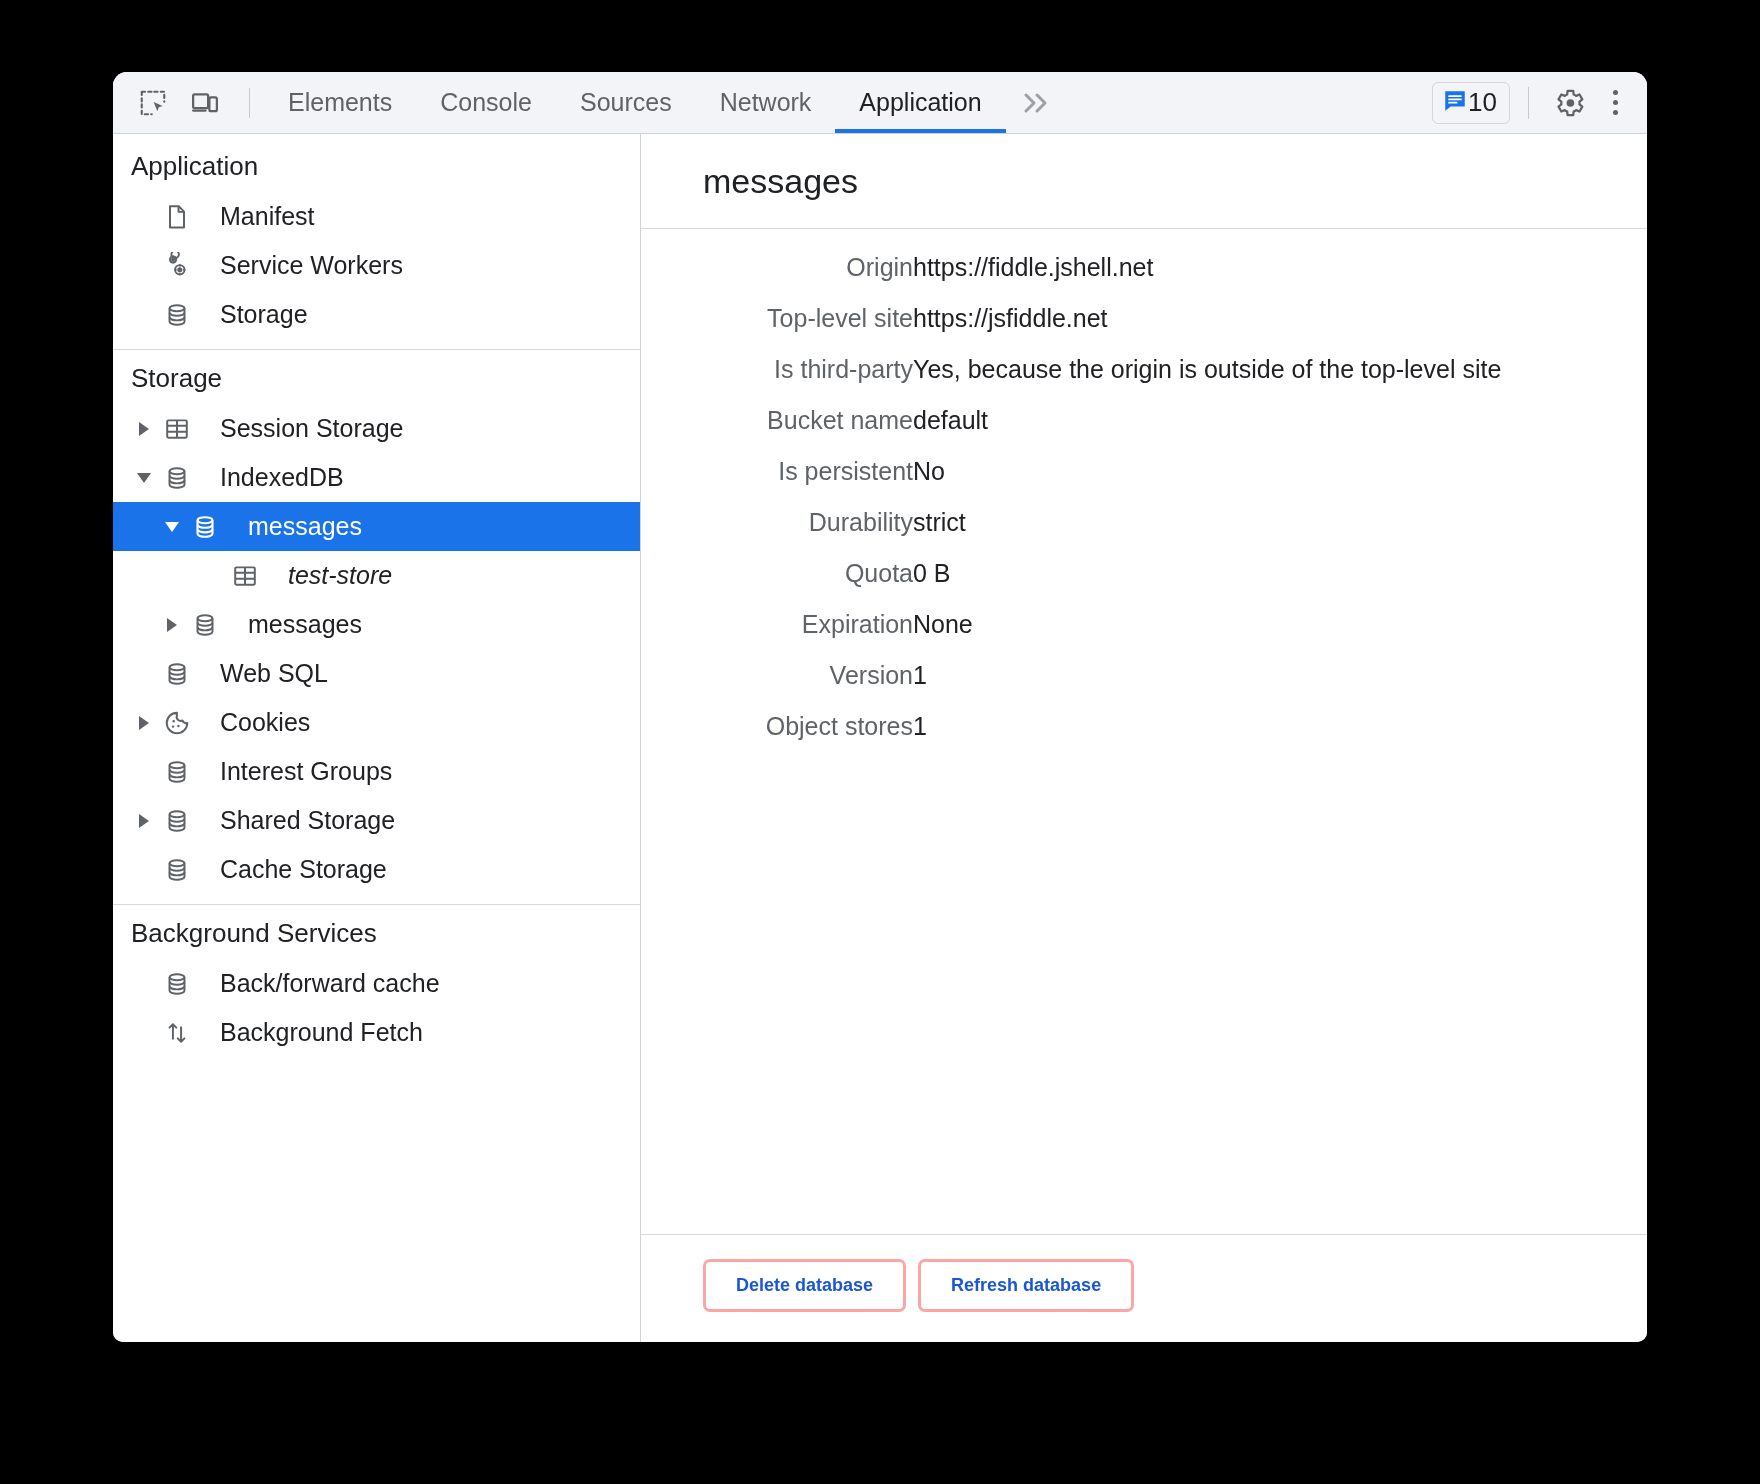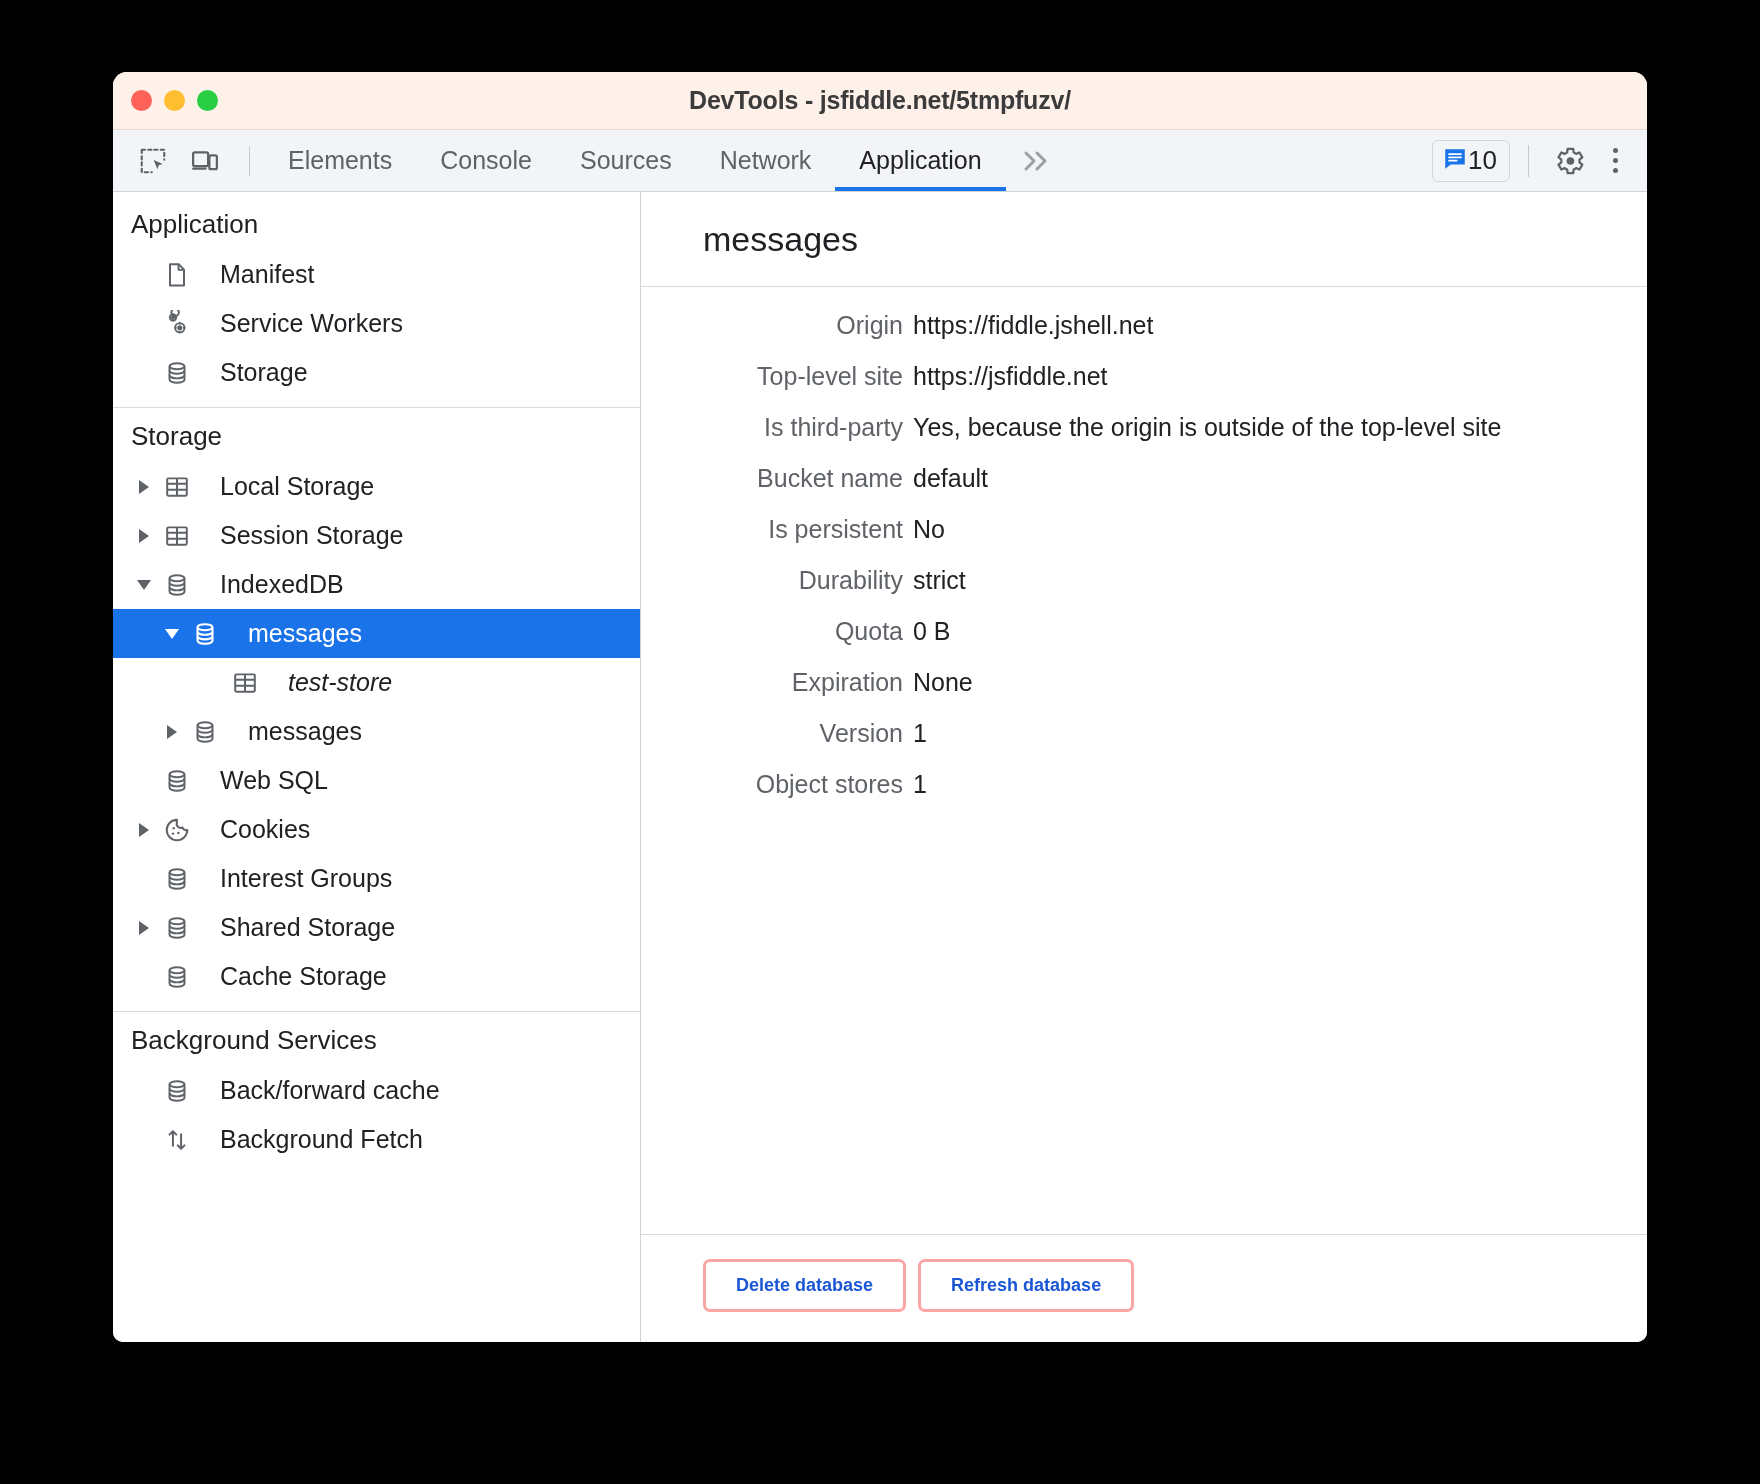--- a/index.html
+++ b/index.html
@@ -203,21 +203,20 @@
     display: flex;
     align-items: baseline;
     margin-bottom: 22px;
   }
   .kv-key {
     width: 272px;
     flex: 0 0 272px;
     text-align: right;
     font-size: 25px;
     color: #5f6368;
-    padding-right: 10px;
   }
   .kv-val {
     font-size: 25px;
     color: #202124;
     white-space: nowrap;
   }
   .detail-actions {
     flex: 0 0 auto;
     border-top: 1px solid #d6d9dd;
     padding: 24px 0 30px 62px;
@@ -235,28 +234,20 @@
     padding: 13px 30px;
     white-space: nowrap;
   }
 </style>
 </head>
 <body>
 
 <div id="page">
   <div class="window">
 
-    <div class="titlebar">
-      <div class="traffic">
-        <span class="dot red"></span>
-        <span class="dot yellow"></span>
-        <span class="dot green"></span>
-      </div>
-      <div class="title-text">DevTools - jsfiddle.net/5tmpfuzv/</div>
-    </div>
 
     <div class="toolbar">
       <div class="tool-icons">
         <div class="tool-btn">
           <svg width="30" height="30" viewBox="0 0 24 24">
             <g fill="none" stroke="#5f6368" stroke-width="1.7" stroke-linecap="round" stroke-dasharray="2.6 2.6">
               <path d="M3 3h8M3 3v8M13 3h8v8M3 13v8h8"></path>
             </g>
             <path d="M12.5 11.2l7.2 3.1-3.1 1.1-1.1 3.1z" fill="#5f6368"></path>
           </svg>
@@ -365,34 +356,20 @@
                 </g>
               </svg>
             </span>
             <span class="tree-label">Storage</span>
           </div>
         </div>
 
         <div class="group">
           <div class="section-title">Storage</div>
 
-          <div class="tree-row ind-1">
-            <span class="tw">
-                <span class="arrow-r"></span>
-              </span>
-            <span class="icon-slot">
-              <svg width="28" height="28" viewBox="0 0 24 24">
-                <g fill="none" stroke="#5f6368" stroke-width="1.7">
-                  <rect x="3.6" y="4.6" width="16.8" height="14.8" rx="1"></rect>
-                  <path d="M3.6 9.2h16.8M3.6 14.4h16.8M12 4.6v14.8"></path>
-                </g>
-              </svg>
-            </span>
-            <span class="tree-label">Local Storage</span>
-          </div>
 
           <div class="tree-row ind-1">
             <span class="tw">
                 <span class="arrow-r"></span>
               </span>
             <span class="icon-slot">
               <svg width="28" height="28" viewBox="0 0 24 24">
                 <g fill="none" stroke="#5f6368" stroke-width="1.7">
                   <rect x="3.6" y="4.6" width="16.8" height="14.8" rx="1"></rect>
                   <path d="M3.6 9.2h16.8M3.6 14.4h16.8M12 4.6v14.8"></path>

